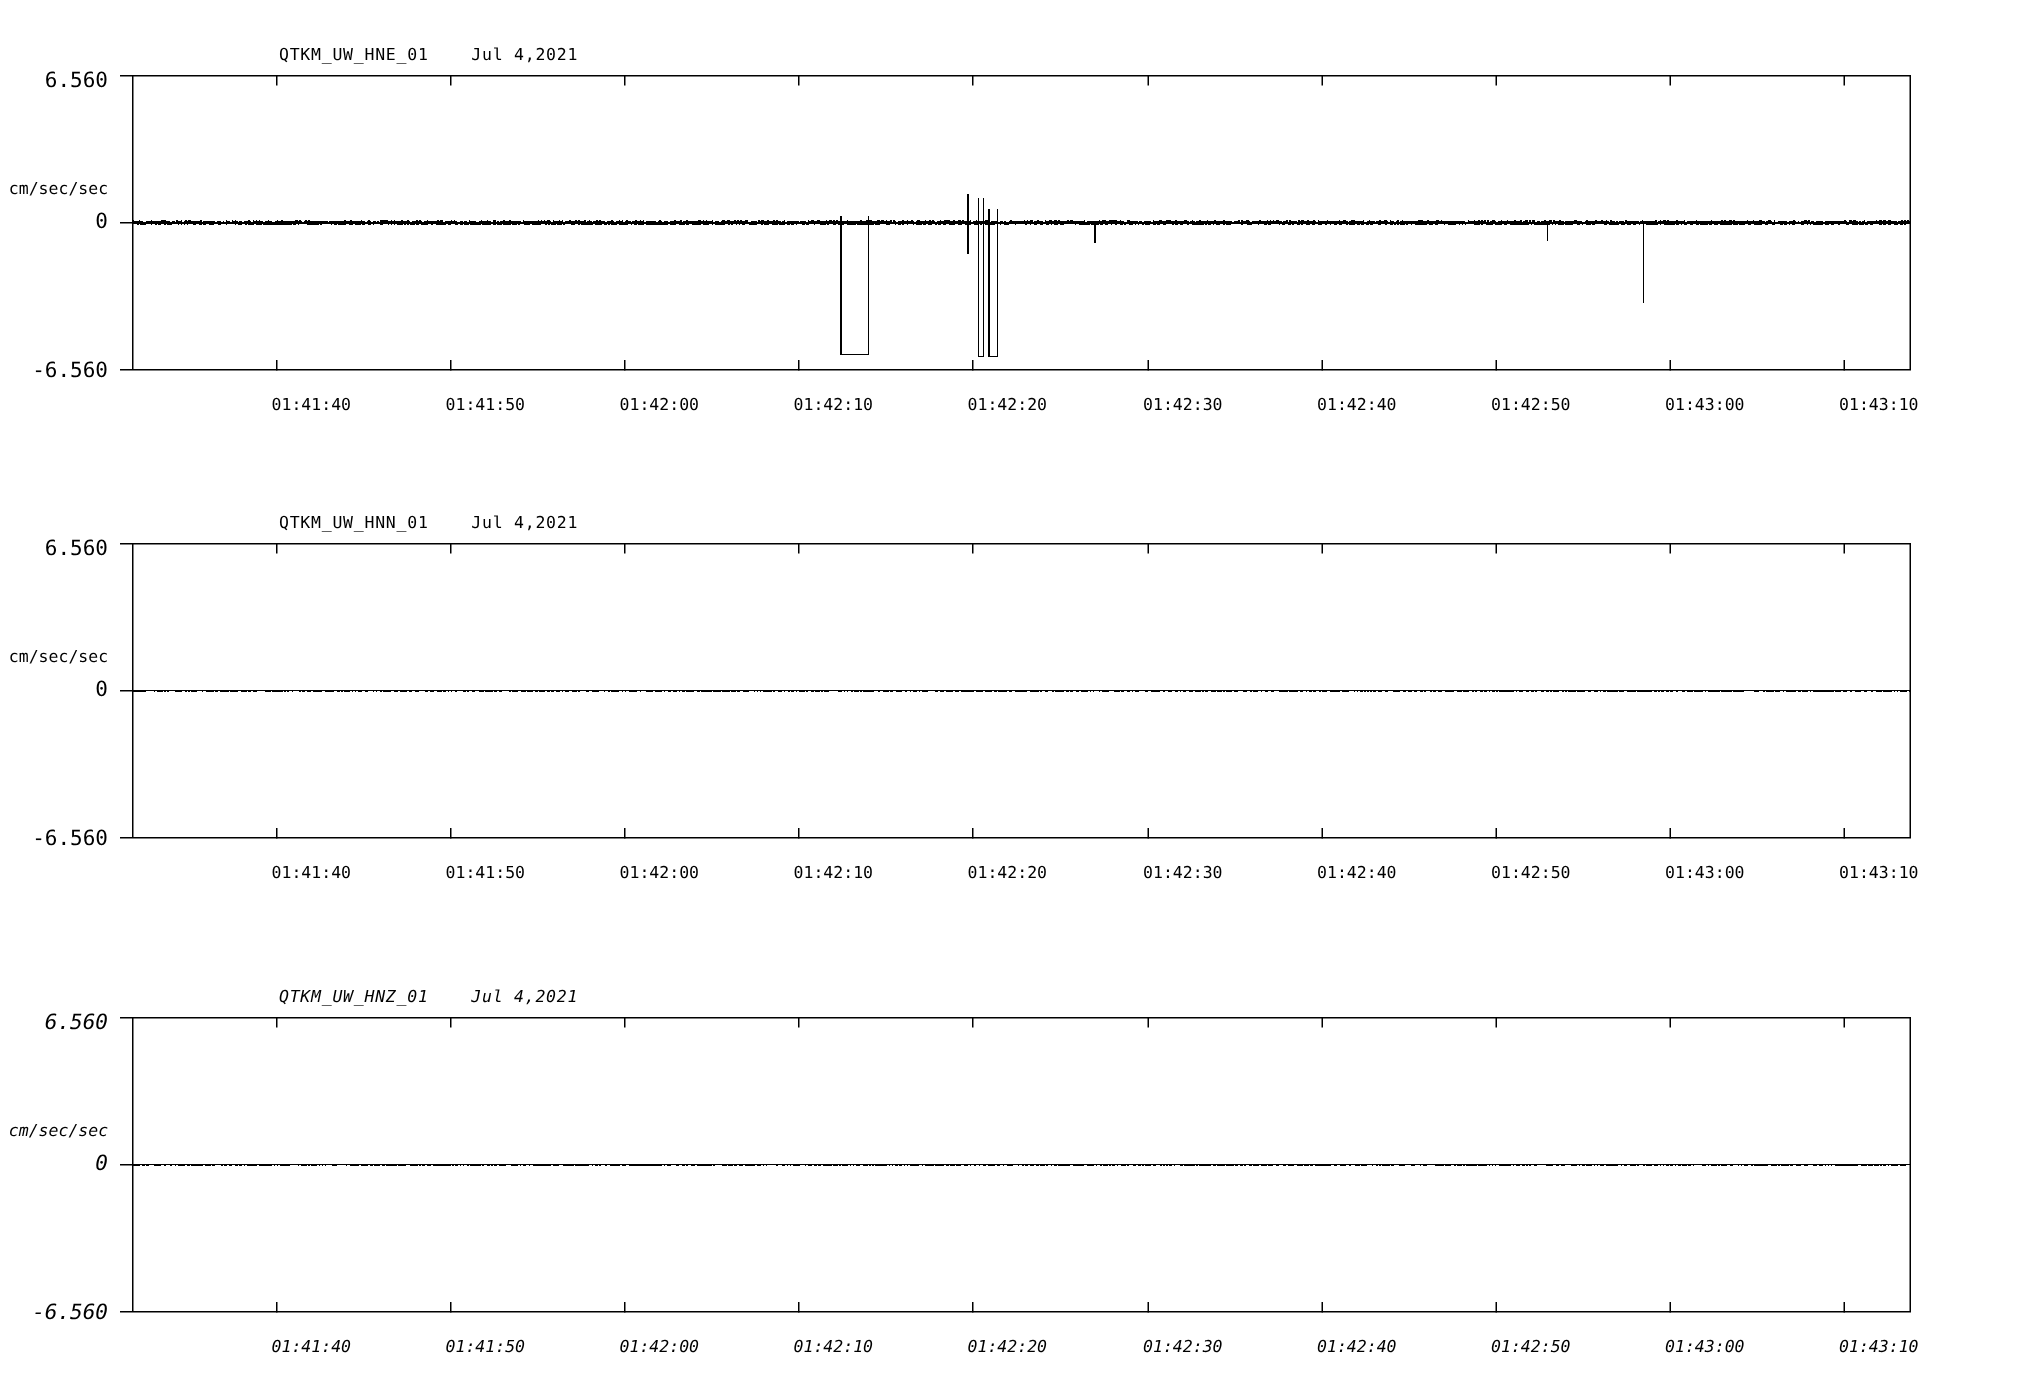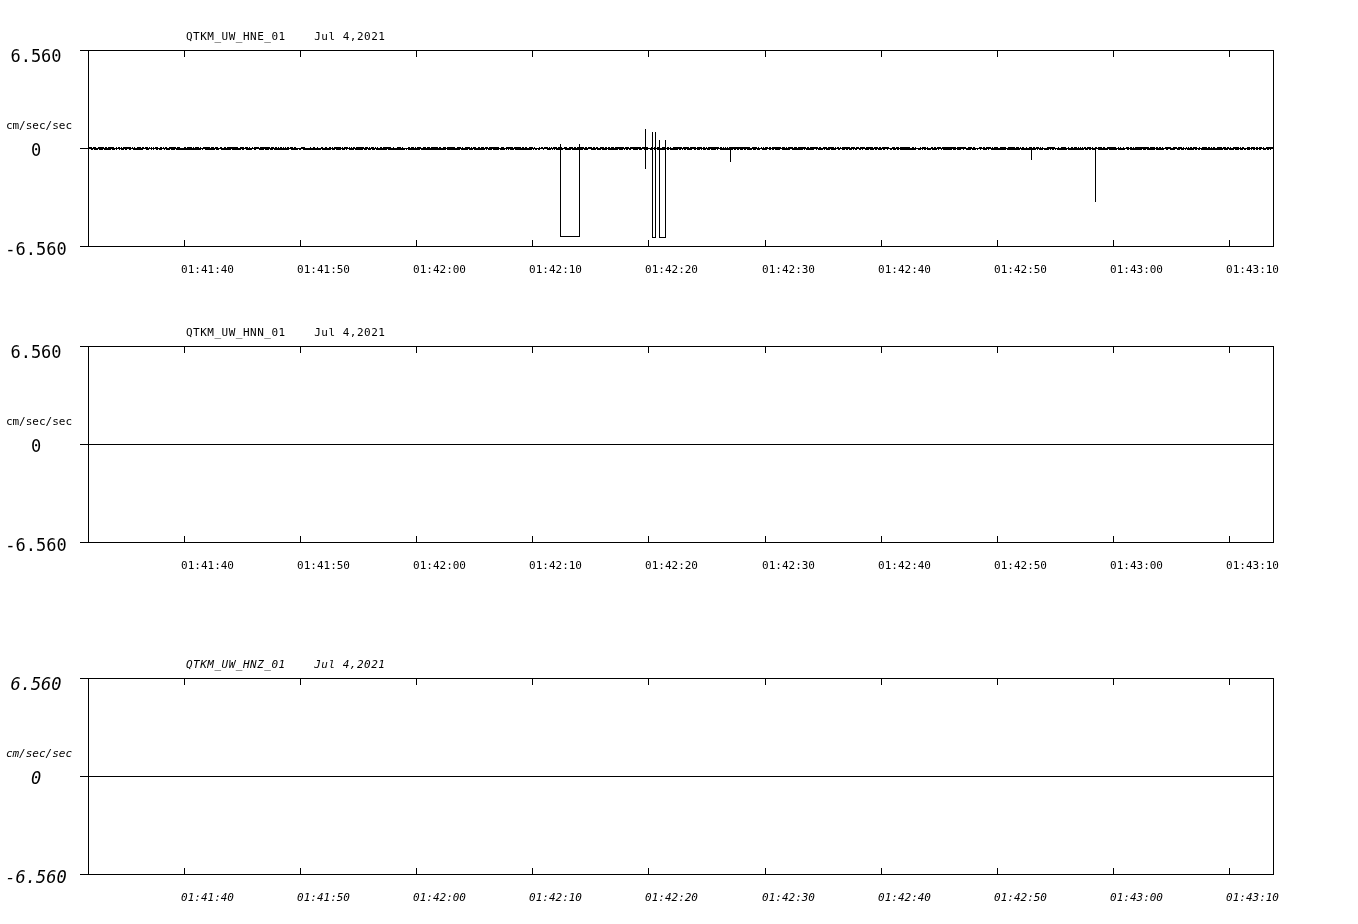--- a/index.html
+++ b/index.html
@@ -38,22 +38,22 @@
     white-space: pre;
   }
   .ylabel {
     position: absolute;
     font-size: 11px;
     text-align: center;
     white-space: pre;
   }
   .ytick-label {
     position: absolute;
-    font-size: 17px;
-    text-align: center;
+    font-size: 14px;
+    text-align: right;
     white-space: pre;
   }
   .xtick-label {
     position: absolute;
     font-size: 11px;
     text-align: right;
     white-space: pre;
   }
   .tick {
     position: absolute;
@@ -129,21 +129,21 @@
           <path d="M652.2 132.2L652.2 237.7L655.7 237.7L655.7 132.2"></path>
           <path d="M659.2 139.6L659.2 237.7L665.0 237.7L665.0 139.6"></path>
           <path d="M645.2 129.2L645.2 169.3"></path>
           <path d="M730.0 147.0L730.0 161.9"></path>
           <path d="M1031.7 147.0L1031.7 160.4"></path>
           <path d="M1095.5 147.0L1095.5 202.0"></path>
         </g>
     </svg>
   </div>
 
-  <div class="panel" style="top:296px;height:300px;">
+  <div class="panel" style="top:312px;height:300px;">
     <div class="panel-title" style="left:186px; top:30px;">QTKM_UW_HNN_01    Jul 4,2021</div>
     <div class="ytick-label" style="left:0px; top:46px; width:72px;">6.560</div>
     <div class="ylabel" style="left:0px; top:119px; width:78px;">cm/sec/sec</div>
     <div class="ytick-label" style="left:0px; top:140px; width:72px;">0</div>
     <div class="ytick-label" style="left:0px; top:239px; width:72px;">-6.560</div>
 
     <div class="plot-frame" style="left:88px; top:50px; width:1186px; height:197px;"></div>
 
     <div class="tick" style="left:80px; top:50px; width:8px; height:1px;"></div>
     <div class="tick" style="left:80px; top:148px; width:8px; height:1px;"></div>

